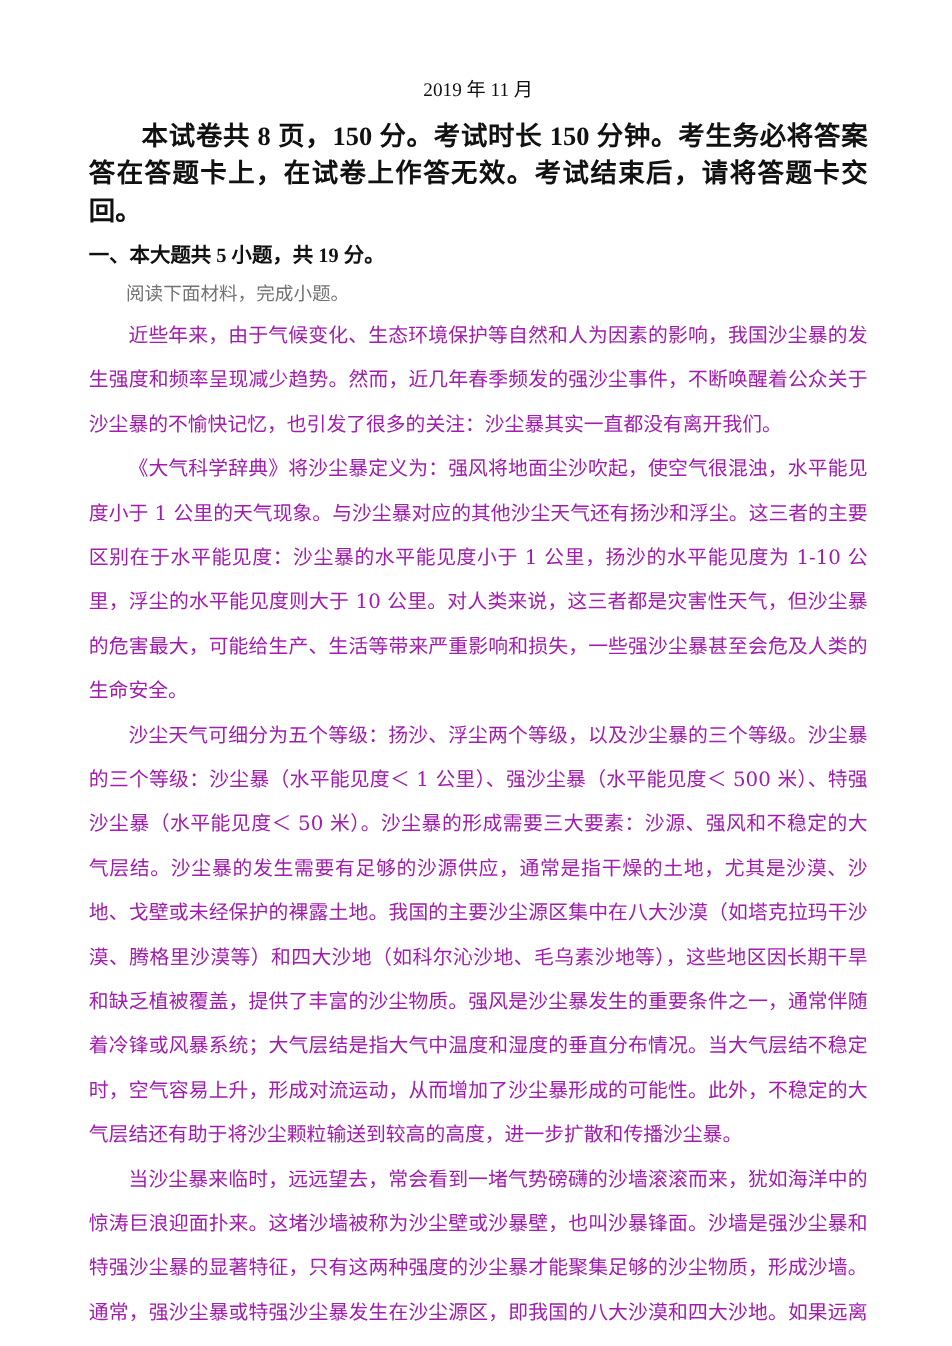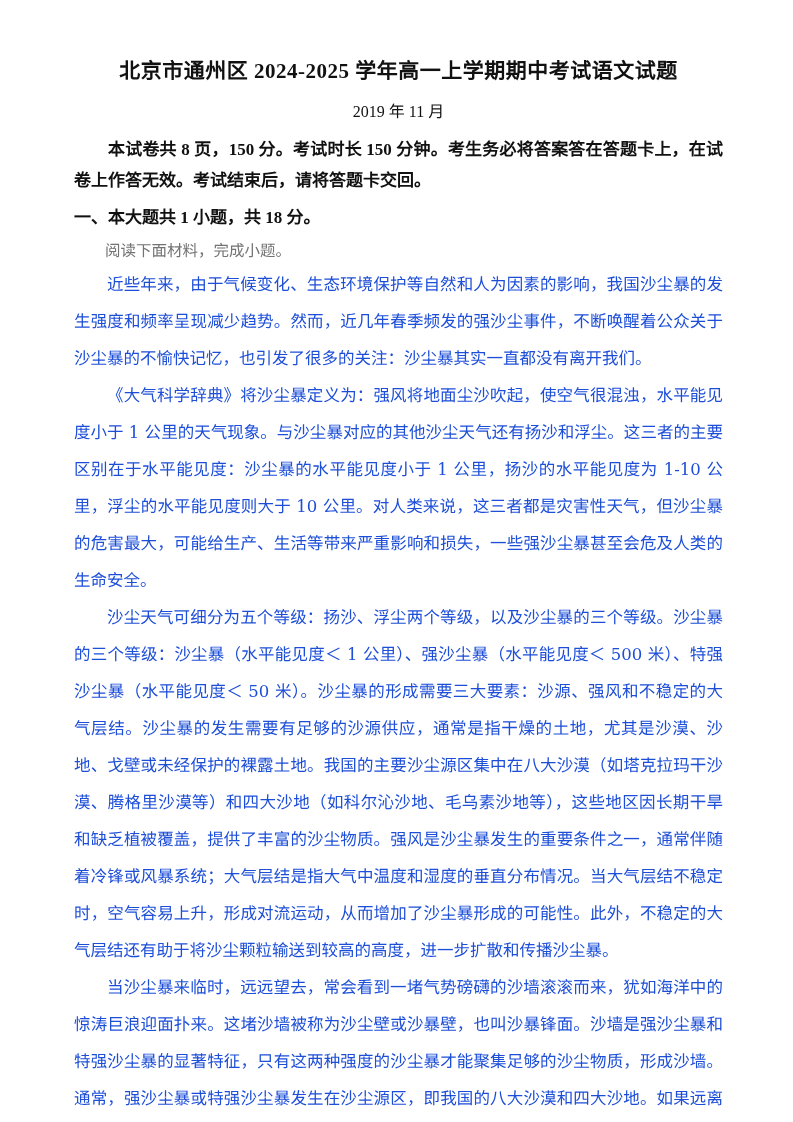--- a/index.html
+++ b/index.html
@@ -28,21 +28,21 @@
     letter-spacing: 0.5px;
   }
   .doc-date {
     margin-top: 16px;
     font-size: 16px;
     line-height: 20px;
     text-align: center;
   }
   .doc-notice {
     margin-top: 12px;
-    font-size: 17px;
+    font-size: 22px;
     line-height: 31px;
     font-weight: bold;
     text-indent: 2em;
     text-align: justify;
     text-justify: inter-ideograph;
   }
   .section-heading {
     margin-top: 9px;
     font-size: 17px;
     line-height: 26px;
@@ -59,34 +59,33 @@
     margin-top: 4px;
   }
   .passage p {
     margin: 0;
     font-size: 16.5px;
     line-height: 37px;
     text-indent: 2em;
     text-align: justify;
     text-justify: inter-ideograph;
     font-family: "DejaVu Serif", "Liberation Serif", serif;
-    color: #1d4ed8;
+    color: #a21caf;
   }
 </style>
 </head>
 <body>
 
 <div class="page">
-  <h1 class="doc-title">北京市通州区 2024-2025 学年高一上学期期中考试语文试题</h1>
 
   <div class="doc-date">2019 年 11 月</div>
 
   <div class="doc-notice">本试卷共 8 页，150 分。考试时长 150 分钟。考生务必将答案答在答题卡上，在试卷上作答无效。考试结束后，请将答题卡交回。</div>
 
-  <div class="section-heading">一、本大题共 1 小题，共 18 分。</div>
+  <div class="section-heading">一、本大题共 5 小题，共 19 分。</div>
 
   <div class="reading-instruction">阅读下面材料，完成小题。</div>
 
   <div class="passage">
     <p>近些年来，由于气候变化、生态环境保护等自然和人为因素的影响，我国沙尘暴的发生强度和频率呈现减少趋势。然而，近几年春季频发的强沙尘事件，不断唤醒着公众关于沙尘暴的不愉快记忆，也引发了很多的关注：沙尘暴其实一直都没有离开我们。</p>
     <p>《大气科学辞典》将沙尘暴定义为：强风将地面尘沙吹起，使空气很混浊，水平能见度小于 1 公里的天气现象。与沙尘暴对应的其他沙尘天气还有扬沙和浮尘。这三者的主要区别在于水平能见度：沙尘暴的水平能见度小于 1 公里，扬沙的水平能见度为 1-10 公里，浮尘的水平能见度则大于 10 公里。对人类来说，这三者都是灾害性天气，但沙尘暴的危害最大，可能给生产、生活等带来严重影响和损失，一些强沙尘暴甚至会危及人类的生命安全。</p>
     <p>沙尘天气可细分为五个等级：扬沙、浮尘两个等级，以及沙尘暴的三个等级。沙尘暴的三个等级：沙尘暴（水平能见度＜ 1 公里）、强沙尘暴（水平能见度＜ 500 米）、特强沙尘暴（水平能见度＜ 50 米）。沙尘暴的形成需要三大要素：沙源、强风和不稳定的大气层结。沙尘暴的发生需要有足够的沙源供应，通常是指干燥的土地，尤其是沙漠、沙地、戈壁或未经保护的裸露土地。我国的主要沙尘源区集中在八大沙漠（如塔克拉玛干沙漠、腾格里沙漠等）和四大沙地（如科尔沁沙地、毛乌素沙地等），这些地区因长期干旱和缺乏植被覆盖，提供了丰富的沙尘物质。强风是沙尘暴发生的重要条件之一，通常伴随着冷锋或风暴系统；大气层结是指大气中温度和湿度的垂直分布情况。当大气层结不稳定时，空气容易上升，形成对流运动，从而增加了沙尘暴形成的可能性。此外，不稳定的大气层结还有助于将沙尘颗粒输送到较高的高度，进一步扩散和传播沙尘暴。</p>
     <p>当沙尘暴来临时，远远望去，常会看到一堵气势磅礴的沙墙滚滚而来，犹如海洋中的惊涛巨浪迎面扑来。这堵沙墙被称为沙尘壁或沙暴壁，也叫沙暴锋面。沙墙是强沙尘暴和特强沙尘暴的显著特征，只有这两种强度的沙尘暴才能聚集足够的沙尘物质，形成沙墙。通常，强沙尘暴或特强沙尘暴发生在沙尘源区，即我国的八大沙漠和四大沙地。如果远离沙尘源区，强沙尘暴或特强沙尘暴不仅难以形成，即便它们经过的地区，由于缺乏沙尘补充，也可能“降级”为普通沙尘暴，无法形成壮观的沙墙。例如，兰州虽然位于我国西北，但由于距最近的沙源地腾格里沙漠约 180 公里，因此较少出现沙墙现象。要看到完整的沙墙，通常需要在离沙漠更近的地区观察。</p>
   </div>
 </div>

